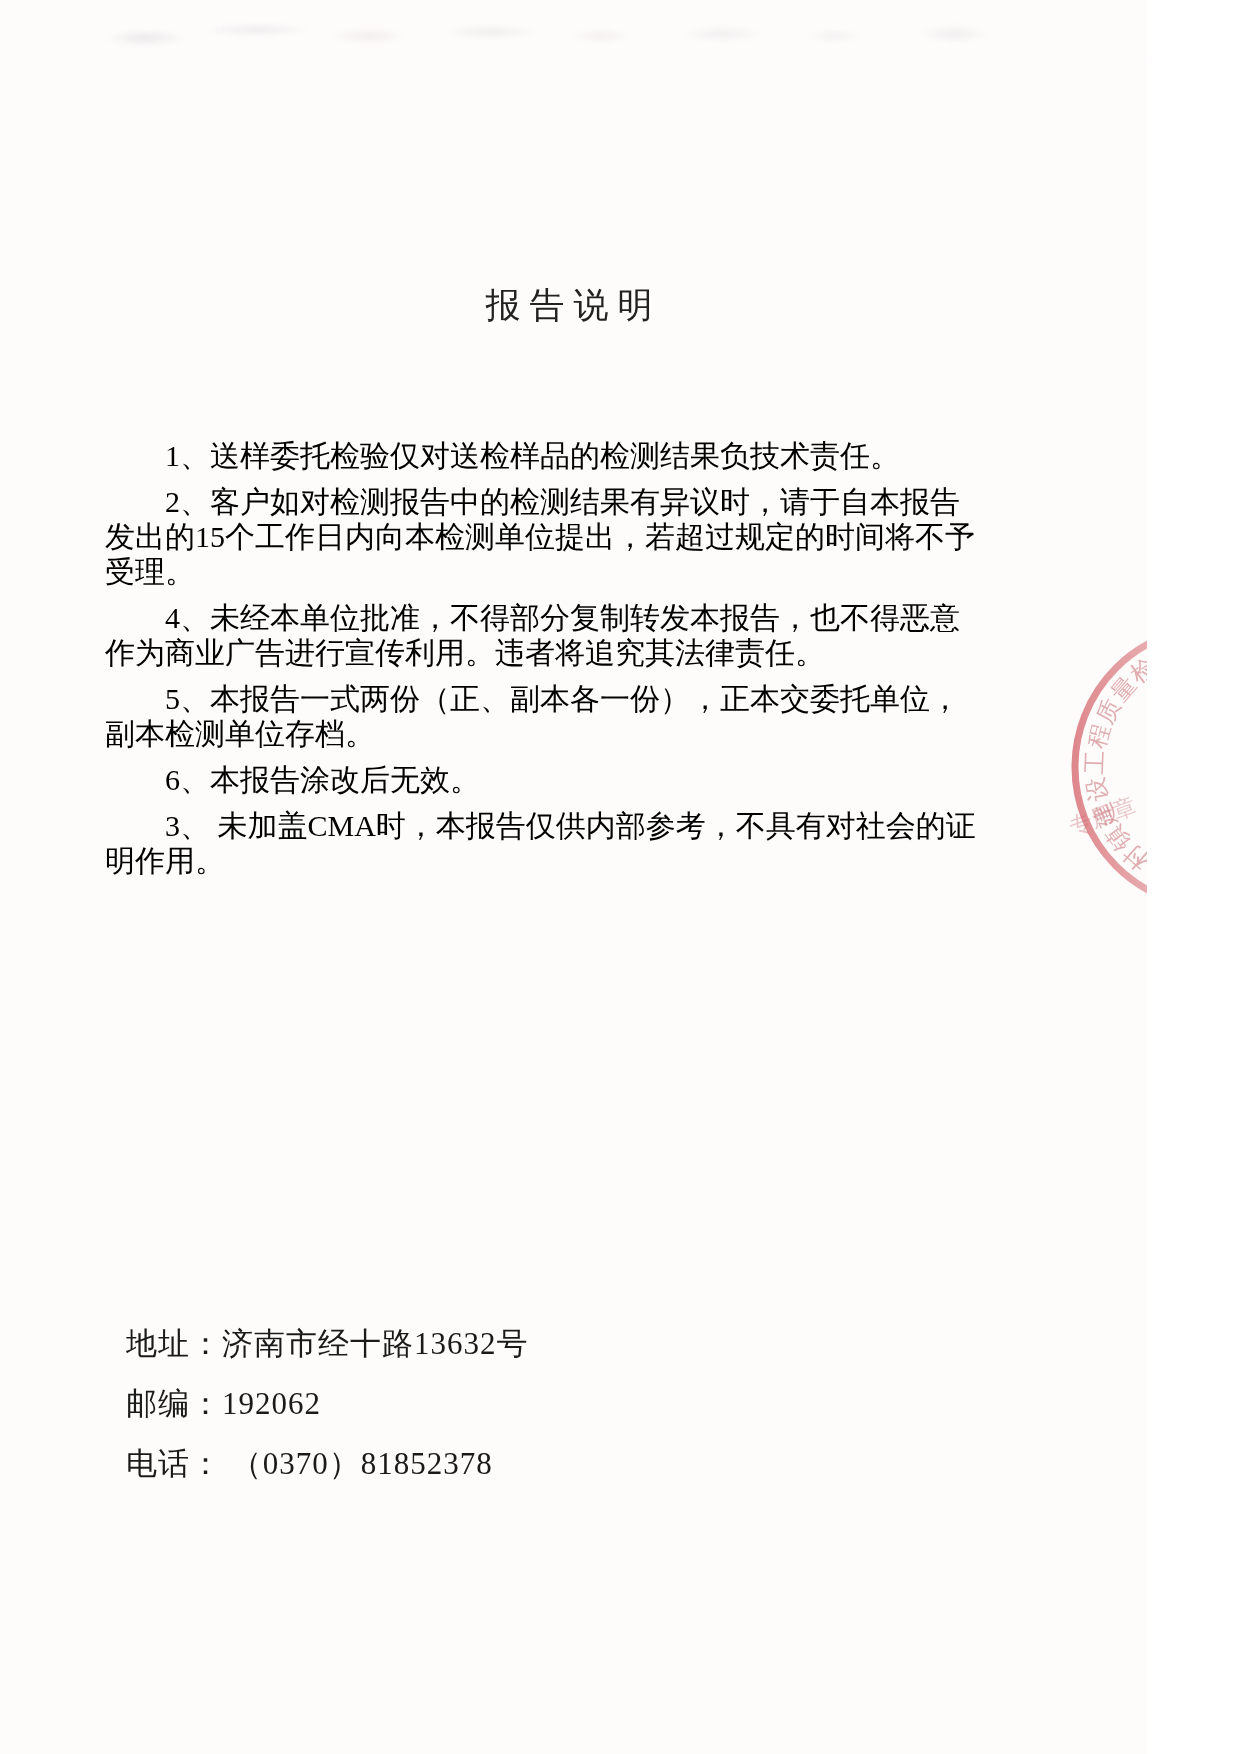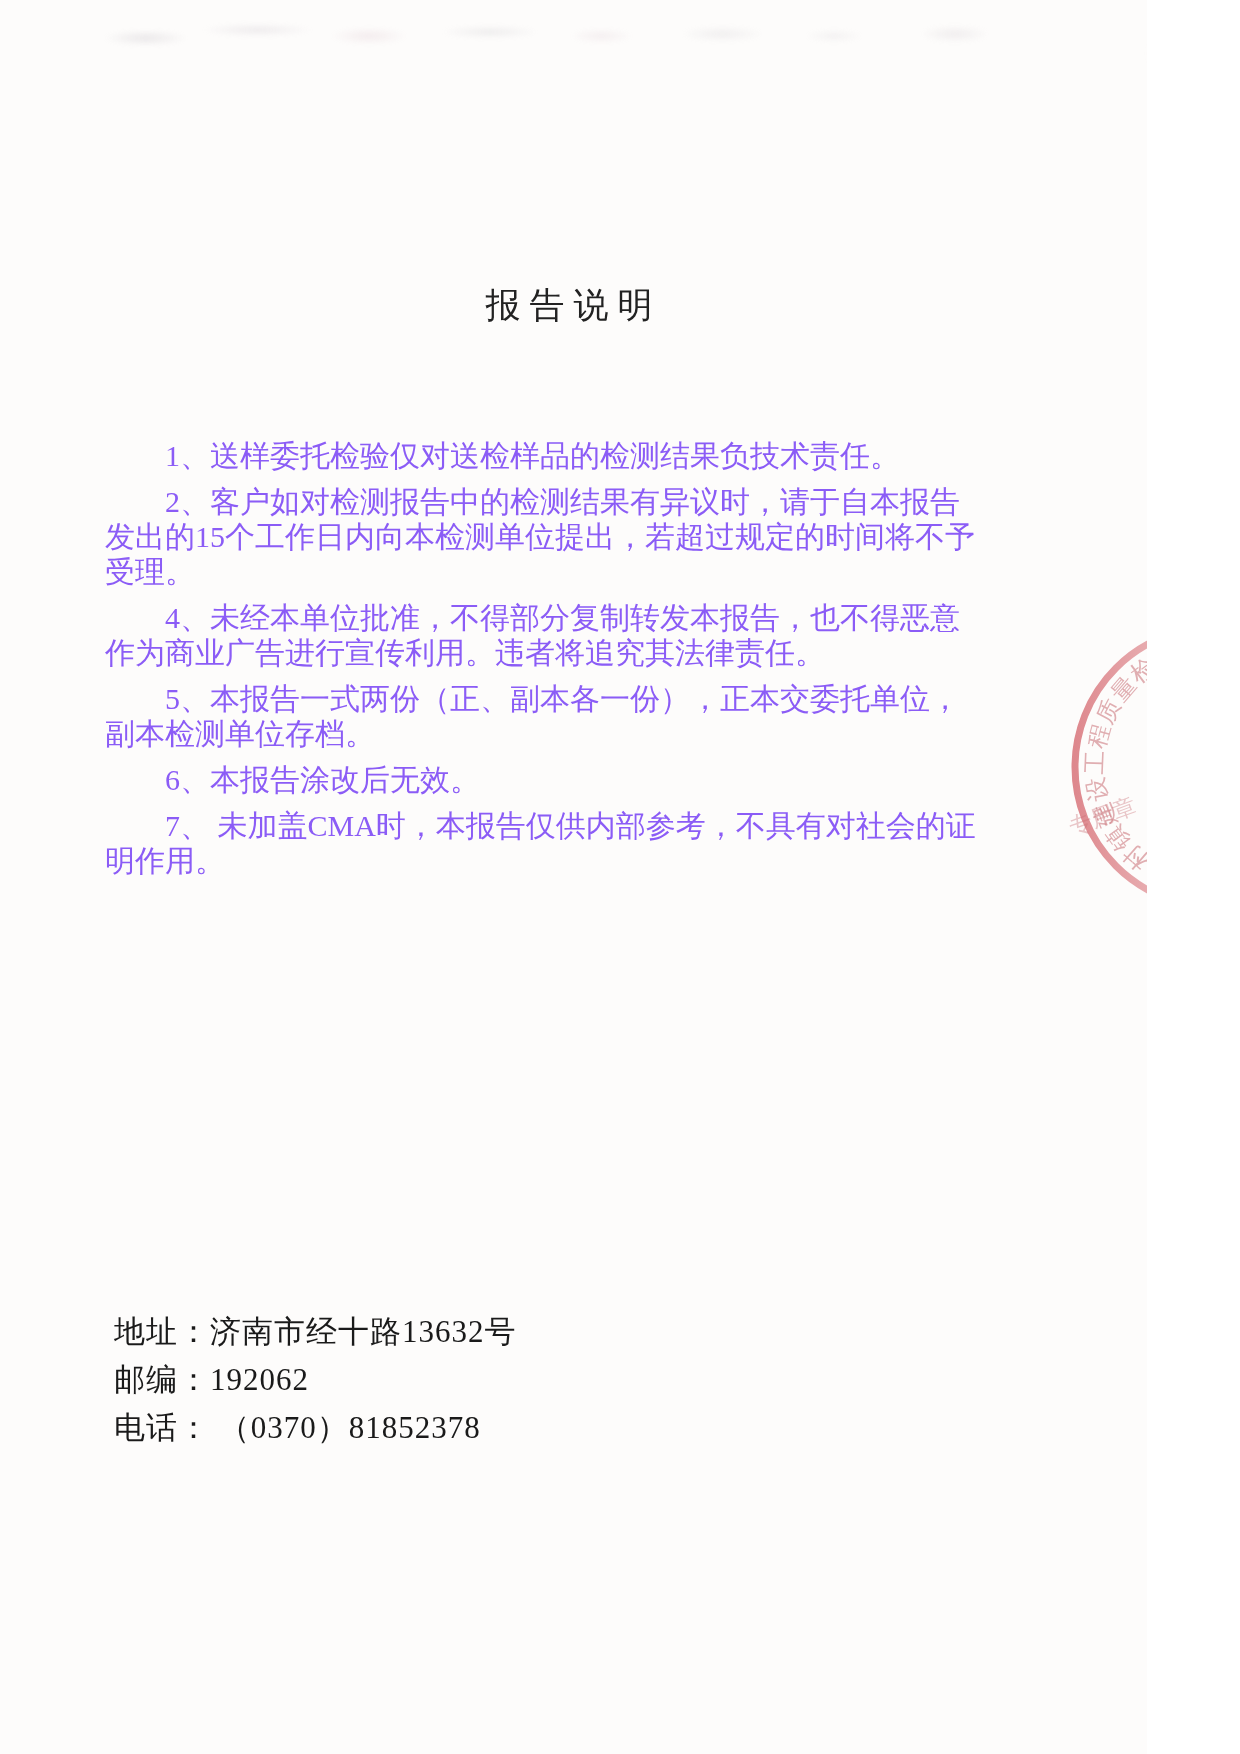--- a/index.html
+++ b/index.html
@@ -62,36 +62,36 @@
     color: #222;
   }
 
   .notes {
     position: absolute;
     left: 105px; top: 438px;
     width: 882px;
     font-size: 30px;
     line-height: 35px;
     text-align: left;
-    color: #8b5cf6;
+    color: #000000;
   }
   .notes p {
     margin: 0 0 11px 0;
     text-indent: 60px;
   }
 
   .contact {
     position: absolute;
     left: 110px; top: 1306px;
     font-size: 31px;
     line-height: 44px;
     letter-spacing: 1px;
     color: #1a1a1a;
   }
-  .contact div { margin: 4px; }
+  .contact div { margin: 16px; }
 
   .stamp {
     position: absolute;
     left: 1030px; top: 585px;
     width: 330px; height: 345px;
   }
 </style>
 </head>
 <body>
 
@@ -103,21 +103,21 @@
   <div class="edge-band-b"></div>
 
   <div class="title">报告说明</div>
 
   <div class="notes">
     <p>1、送样委托检验仅对送检样品的检测结果负技术责任。</p>
     <p>2、客户如对检测报告中的检测结果有异议时，请于自本报告发出的15个工作日内向本检测单位提出，若超过规定的时间将不予受理。</p>
     <p>4、未经本单位批准，不得部分复制转发本报告，也不得恶意作为商业广告进行宣传利用。违者将追究其法律责任。</p>
     <p>5、本报告一式两份（正、副本各一份），正本交委托单位，副本检测单位存档。</p>
     <p>6、本报告涂改后无效。</p>
-    <p>7、 未加盖CMA时，本报告仅供内部参考，不具有对社会的证明作用。</p>
+    <p>3、 未加盖CMA时，本报告仅供内部参考，不具有对社会的证明作用。</p>
   </div>
 
   <div class="contact">
     <div>地址：济南市经十路13632号</div>
     <div>邮编：192062</div>
     <div>电话： （0370）81852378</div>
   </div>
 
   <svg class="stamp" viewBox="0 0 330 345" xmlns="http://www.w3.org/2000/svg">
     <defs>

